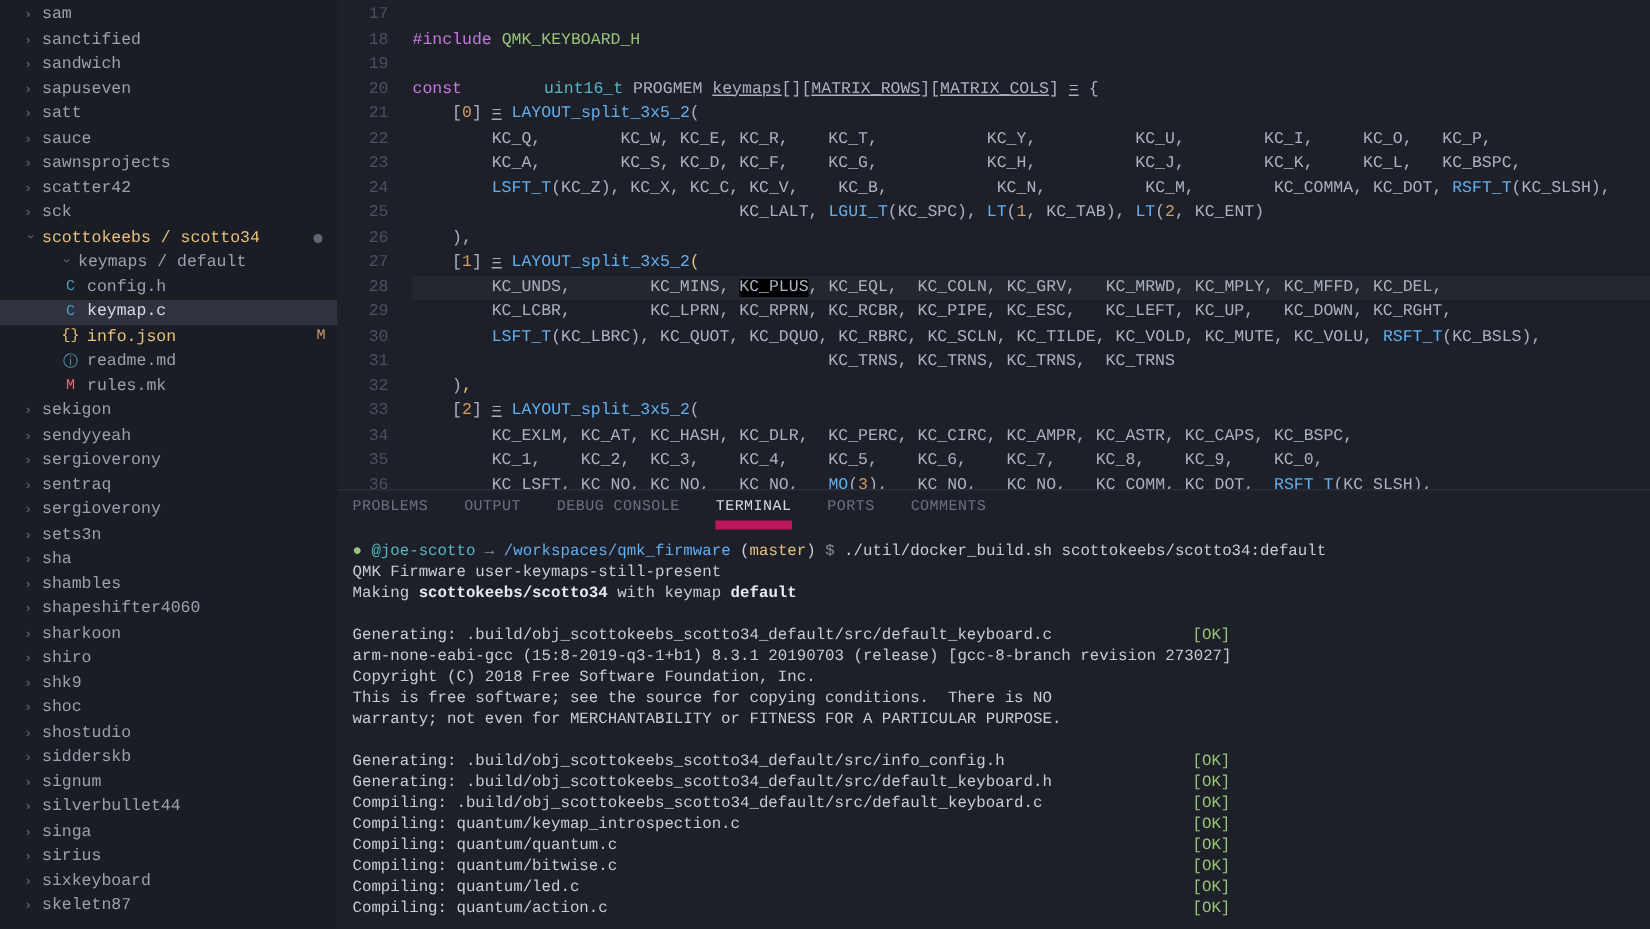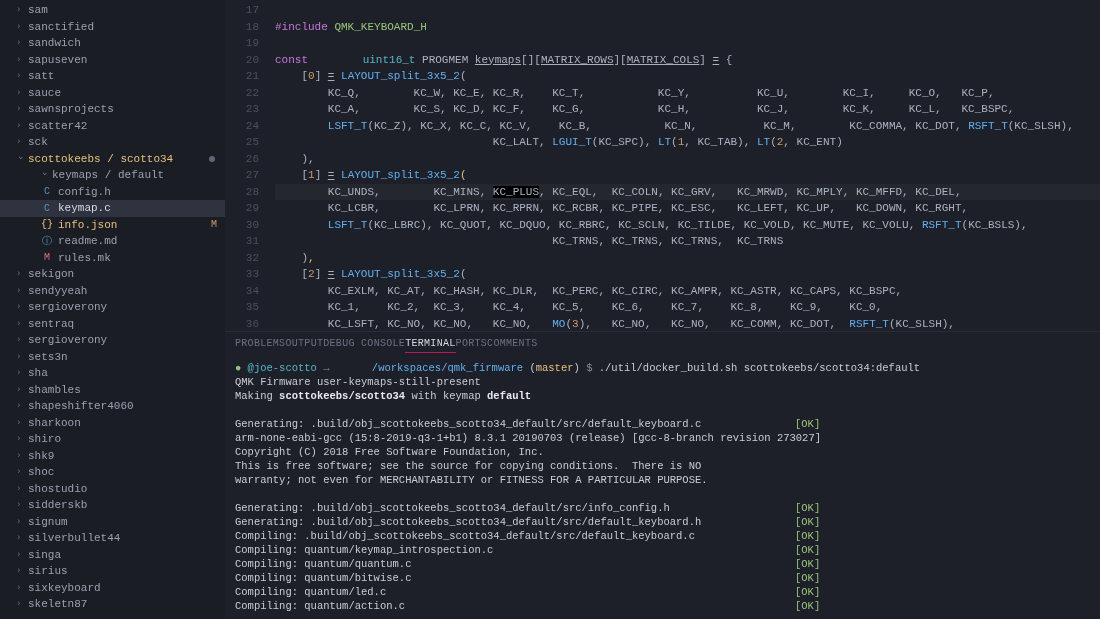--- a/index.html
+++ b/index.html
@@ -80,39 +80,39 @@
   .sel { background:#000000; }
 
   .panel {
     border-top: 1px solid #2a2d37;
     background:#1e2029;
     display:flex;
     flex-direction:column;
   }
   .panel-tabs {
     display:flex;
-    gap: 0;
+    gap: 24px;
     padding: 6px 10px 4px 10px;
     font-size: 10px;
     color:#6b7180;
     letter-spacing: 0.3px;
   }
   .panel-tabs .tab { cursor:pointer; padding-bottom:3px;}
-  .panel-tabs .tab.active { color:#d7d9e0; border-bottom:1px solid #be185d;}
+  .panel-tabs .tab.active { color:#d7d9e0; border-bottom:6px solid #be185d;}
   .terminal {
     padding: 4px 10px 6px 10px;
     font-size: 10.5px;
     line-height: 14px;
     white-space: pre;
     color:#c7ccd6;
   }
   .t-green{color:#98c379;}
   .t-cyan{color:#56b6c2;}
   .t-yellow{color:#e5c07b;margin-top:28px;}
-  .t-blue{color:#61afef;margin-left:36px;}
+  .t-blue{color:#61afef;}
   .t-gray{color:#888e99;}
   .t-ok{color:#98c379;}
   .ok-col { display:inline-block; width:560px; }
 </style>
 </head>
 <body>
 
 <div class="sidebar" id="sidebar">
     <div class="tree-item indent0">
       <span class="chev">›</span>

